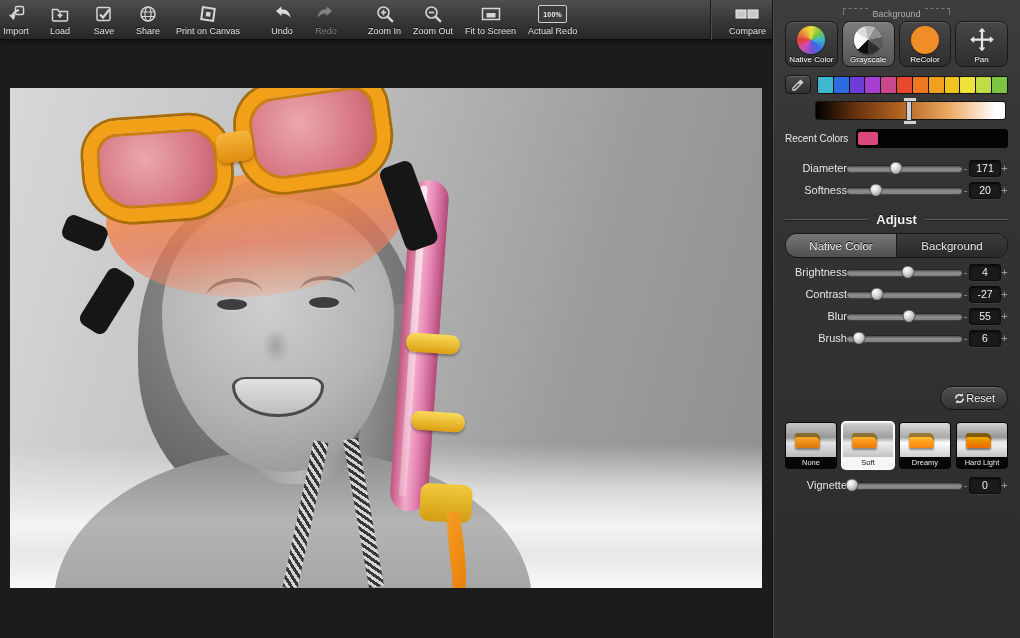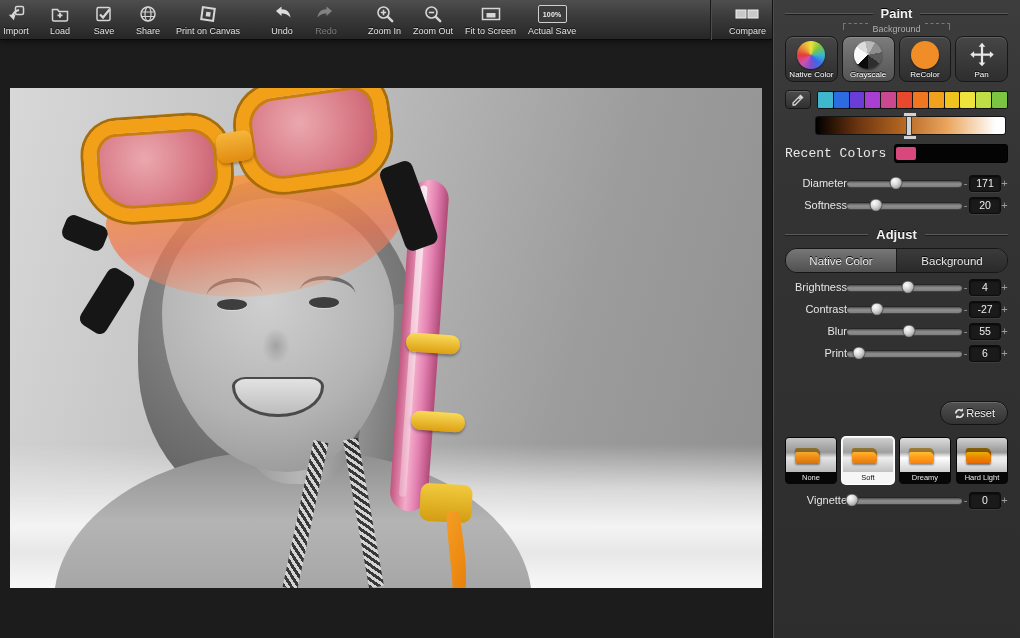--- a/index.html
+++ b/index.html
@@ -109,21 +109,21 @@
   .eyedrop-btn{width:24px;height:17px;border-radius:4px;flex:none;display:flex;align-items:center;justify-content:center;
     background:linear-gradient(180deg,#4b4b4b,#303030);border:1px solid #171717;box-shadow:inset 0 1px 0 rgba(255,255,255,.15);}
   .swatch-strip{display:flex;flex:1;height:16px;gap:1px;padding:1px;background:#141414;border-radius:3px;overflow:hidden;}
   .swatch{flex:1;border-radius:1px;}
   .gradient-row{position:relative;margin-top:7px;margin-left:30px;margin-right:2px;height:17px;border-radius:3px;
     border:1px solid #141414;background:linear-gradient(90deg,#000,#6b3410 22%,#b26420 45%,#eba75f 70%,#fff 95%);}
   .ibeam{position:absolute;top:-4px;width:4px;height:24px;background:#d2d2d2;border:1px solid #3a3a3a;border-radius:1px;transform:translateX(-50%);}
   .ibeam::before,.ibeam::after{content:"";position:absolute;left:-4px;width:12px;height:3px;background:#d2d2d2;border:1px solid #3a3a3a;}
   .ibeam::before{top:-2px;} .ibeam::after{bottom:-2px;}
   .recent-row{display:flex;align-items:center;gap:8px;margin-top:9px;}
-  .recent-label{font-size:13px;color:#ebebeb;flex:none;font-family:Liberation Mono, monospace;}
+  .recent-label{font-size:10px;color:#ebebeb;flex:none;}
   .recent-bar{flex:1;height:15px;background:#040404;border:1px solid #000;border-radius:3px;
     display:flex;align-items:center;gap:2px;padding:1px;}
   .recent-swatch{width:20px;height:13px;border-radius:2px;}
   .slider-row{display:flex;align-items:center;gap:0;height:16px;margin-top:6px;}
   .sl-label{width:62px;text-align:right;font-size:11px;color:#e6e6e6;flex:none;}
   .sl-track{flex:1;height:7px;border-radius:4px;position:relative;
     background:linear-gradient(180deg,#404040,#8f8f8f 55%,#7e7e7e);
     box-shadow:0 1px 0 rgba(255,255,255,.08),inset 0 1px 1px rgba(0,0,0,.55);}
   .sl-knob{position:absolute;top:50%;width:13px;height:13px;border-radius:50%;transform:translate(-50%,-50%);
     background:radial-gradient(circle at 35% 30%,#fff,#d4d4d4 45%,#9c9c9c 80%,#767676);
@@ -266,21 +266,21 @@
             </svg>
           </span>
           <span class="tb-label">Fit to Screen</span>
         </div>
         <div class="tb-btn">
           <span class="tb-icon">
             <span class="badge-box">
               <span class="badge-text">100%</span>
             </span>
           </span>
-          <span class="tb-label">Actual Save</span>
+          <span class="tb-label">Actual Redo</span>
         </div>
       </div>
       <div class="tb-group tb-right">
         <div class="tb-btn">
           <span class="tb-icon">
             <svg width="26" height="20" viewBox="0 0 26 20">
               <rect x="2" y="6" width="10" height="8" fill="#c9c9c9" stroke="#efefef"></rect>
               <rect x="14" y="6" width="10" height="8" fill="#c9c9c9" stroke="#efefef"></rect>
             </svg>
           </span>
@@ -327,21 +327,20 @@
         <span class="mask-strap ms2"></span>
         <span class="mask-strap ms3"></span>
         <span class="lens l"></span>
         <span class="lens r"></span>
         <span class="bridge"></span>
       </span>
     </div>
   </div>
 
   <div class="panel">
-    <div class="sec-title">Paint</div>
     <div class="bracket-row">
       <span class="tick left"></span>
       <span class="bracket-text">Background</span>
       <span class="tick right"></span>
     </div>
     <div class="modes-row">
         <div class="mode-btn">
           <span class="mode-icon">
             <span class="wheel native"></span>
           </span>
@@ -452,21 +451,21 @@
           <div class="slider-row">
     <span class="sl-label">Blur</span>
     <span class="sl-track">
               <span class="sl-knob" style="left: 54%;"></span>
             </span>
     <span class="sl-minus">-</span>
     <span class="sl-value">55</span>
     <span class="sl-plus">+</span>
           </div>
           <div class="slider-row">
-    <span class="sl-label">Print</span>
+    <span class="sl-label">Brush</span>
     <span class="sl-track">
               <span class="sl-knob" style="left: 10%;"></span>
             </span>
     <span class="sl-minus">-</span>
     <span class="sl-value">6</span>
     <span class="sl-plus">+</span>
           </div>
         </div>
     </div>
 

